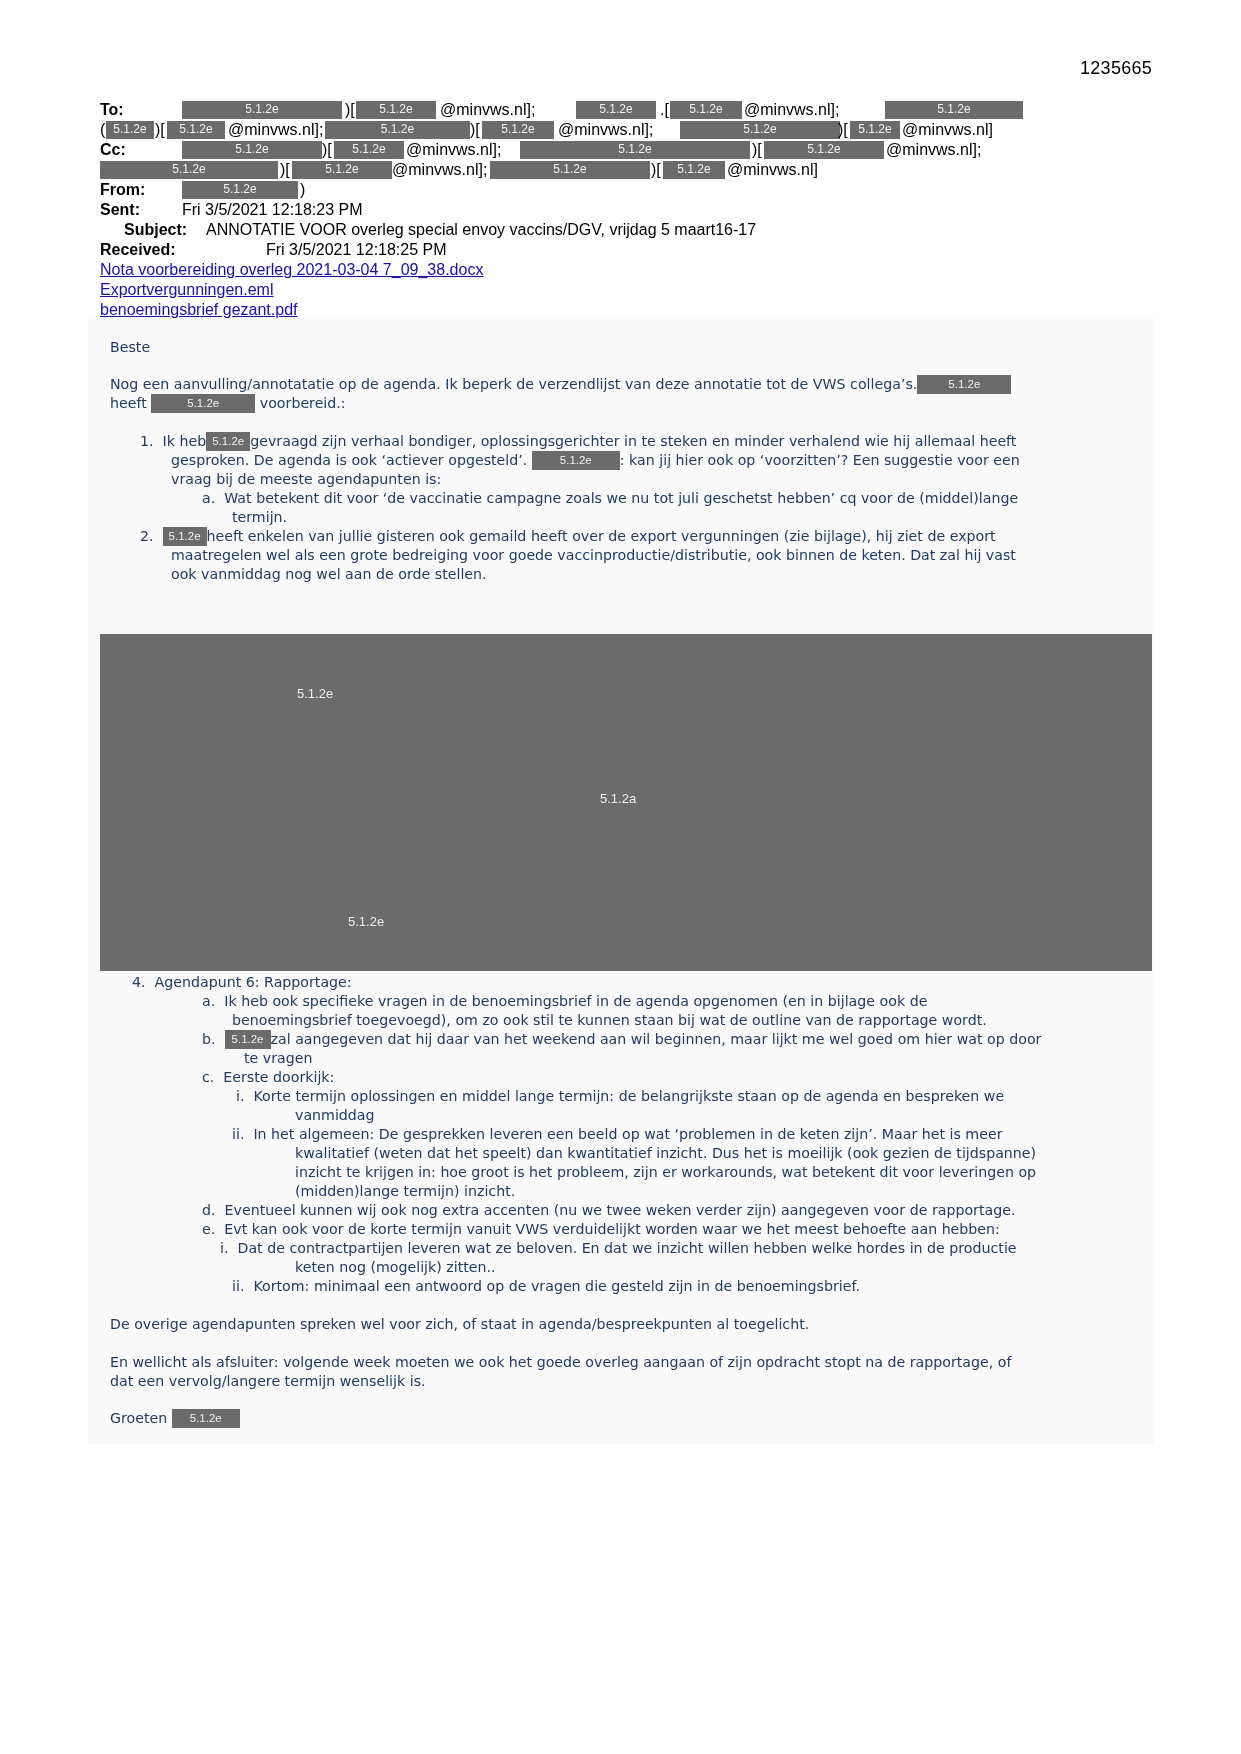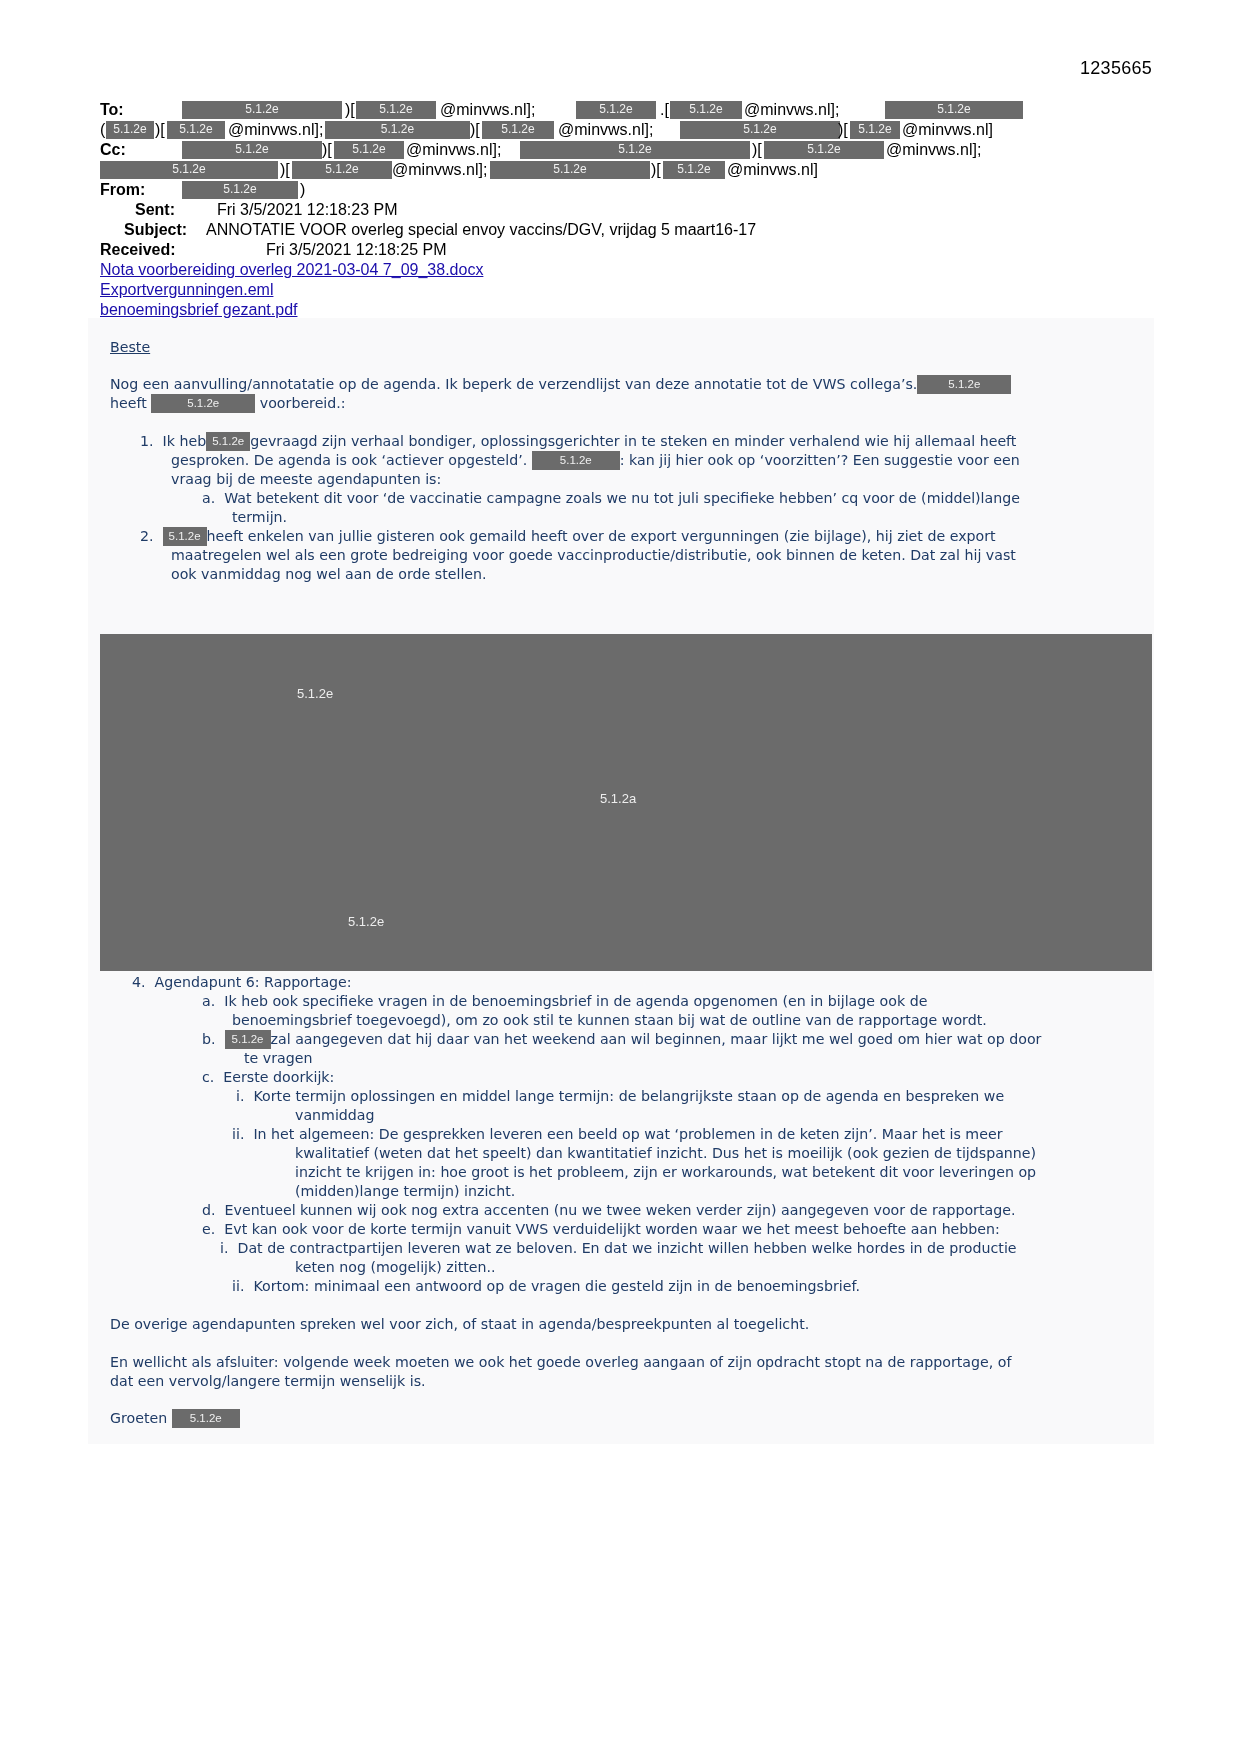--- a/index.html
+++ b/index.html
@@ -76,59 +76,59 @@
     <span class="txt" style="left:627px;">@minvws.nl]</span>
   </div>
 
   <div class="hdr" style="top:180px;width:600px;height:20px;">
     <span class="lbl">From:</span>
     <span class="red" style="left:82px;width:116px;">5.1.2e</span>
     <span class="txt" style="left:200px;">)</span>
   </div>
 
   <div class="hdr" style="top:200px;">
-    <span class="lbl" style="width:82px;margin-left:35px;">Sent:</span><span>Fri 3/5/2021 12:18:23 PM</span>
+    <span class="lbl" style="width:82px;">Sent:</span><span>Fri 3/5/2021 12:18:23 PM</span>
   </div>
 
   <div class="hdr" style="top:220px;">
     <span class="lbl" style="width:82px;margin-left:24px;">Subject:</span><span>ANNOTATIE VOOR overleg special envoy vaccins/DGV, vrijdag 5 maart16-17</span>
   </div>
 
   <div class="hdr" style="top:240px;">
     <span class="lbl" style="width:166px;">Received:</span><span>Fri 3/5/2021 12:18:25 PM</span>
   </div>
 
   <div class="hdr" style="top:260px;">
     <a class="link">Nota voorbereiding overleg 2021-03-04 7_09_38.docx</a>
     <a class="link">Exportvergunningen.eml</a>
     <a class="link">benoemingsbrief gezant.pdf</a>
   </div>
 </div>
 
 <div class="bodybg"></div>
 
 <div>
-  <div class="mail" style="top:338px;text-decoration:underline;">Beste</div>
+  <div class="mail" style="top:338px;">Beste</div>
 
   <div class="mail" style="top:375px;">
     <span>Nog een aanvulling/annotatatie op de agenda. Ik beperk de verzendlijst van deze annotatie tot de VWS collega’s.</span><span class="red" style="width:94px;">5.1.2e</span>
   </div>
   <div class="mail" style="top:394px;">
     <span>heeft</span> <span class="red" style="width:104px;">5.1.2e</span> <span>voorbereid.:</span>
   </div>
 
   <div class="mail" style="top:432px;left:140px;">
     <span>1.</span>&nbsp; <span>Ik heb</span><span class="red" style="width:44px;">5.1.2e</span><span>gevraagd zijn verhaal bondiger, oplossingsgerichter in te steken en minder verhalend wie hij allemaal heeft</span>
   </div>
   <div class="mail" style="top:451px;left:171px;">
     <span>gesproken. De agenda is ook ‘actiever opgesteld’.</span> <span class="red" style="width:88px;">5.1.2e</span><span>: kan jij hier ook op ‘voorzitten’?  Een suggestie voor een</span>
   </div>
   <div class="mail" style="top:470px;left:171px;">vraag bij de meeste agendapunten is:</div>
   <div class="mail" style="top:489px;left:202px;">
-    <span>a.</span>&nbsp; <span>Wat betekent dit voor ‘de vaccinatie campagne zoals we nu tot juli specifieke hebben’ cq voor de (middel)lange</span>
+    <span>a.</span>&nbsp; <span>Wat betekent dit voor ‘de vaccinatie campagne zoals we nu tot juli geschetst hebben’ cq voor de (middel)lange</span>
   </div>
   <div class="mail" style="top:508px;left:232px;">termijn.</div>
 
   <div class="mail" style="top:527px;left:140px;">
     <span>2.</span>&nbsp; <span class="red" style="width:44px;">5.1.2e</span><span>heeft enkelen van jullie gisteren ook gemaild heeft over de export vergunningen (zie bijlage), hij ziet de export</span>
   </div>
   <div class="mail" style="top:546px;left:171px;">maatregelen wel als een grote bedreiging voor goede vaccinproductie/distributie, ook binnen de keten. Dat zal hij vast</div>
   <div class="mail" style="top:565px;left:171px;">ook vanmiddag nog wel aan de orde stellen.</div>
 
   <div class="bigred">

